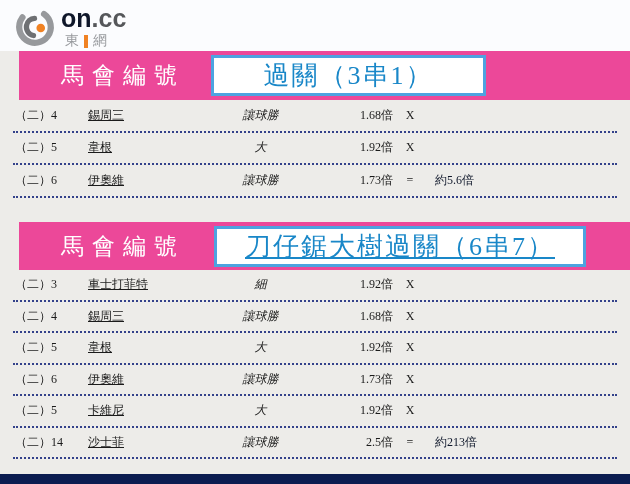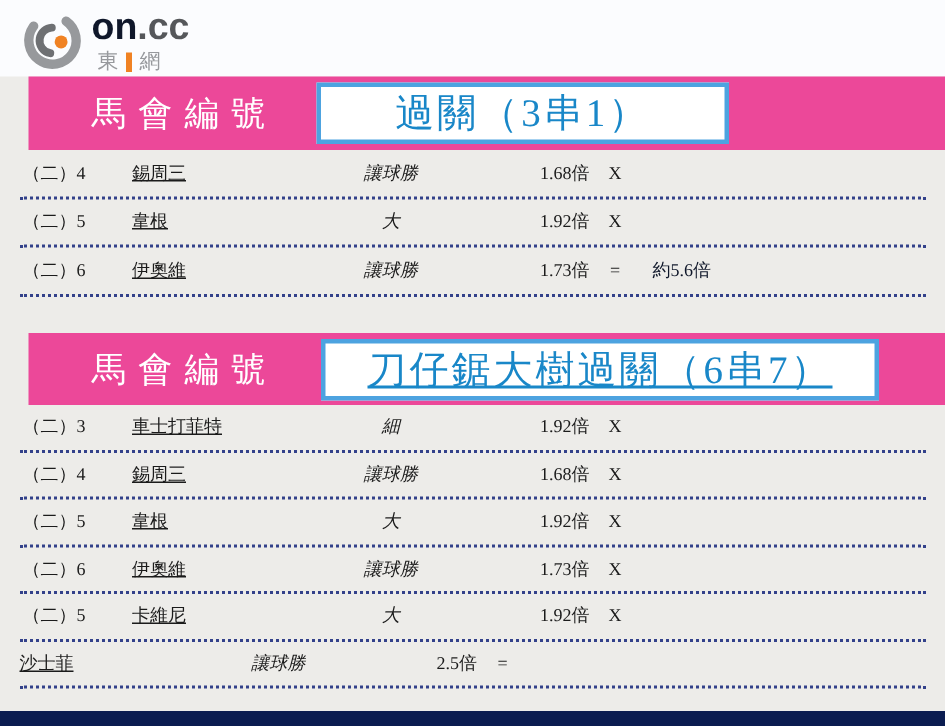--- a/index.html
+++ b/index.html
@@ -141,23 +141,25 @@
         </div>
         <div class="row">
           <span class="c-num">（二）5</span>
           <span class="c-team">卡維尼</span>
           <span class="c-bet">大</span>
           <span class="c-odds">1.92倍</span>
           <span class="c-mark">X</span>
           <span class="c-result"></span>
         </div>
         <div class="row">
+          <span class="c-num">（二）14</span>
           <span class="c-team">沙士菲</span>
           <span class="c-bet">讓球勝</span>
           <span class="c-odds">2.5倍</span>
           <span class="c-mark">=</span>
+          <span class="c-result">約213倍</span>
         </div>
       </div>
   </div>
 
   <div class="bottom-bar"></div>
 
 </div>
 
 </body></html>

